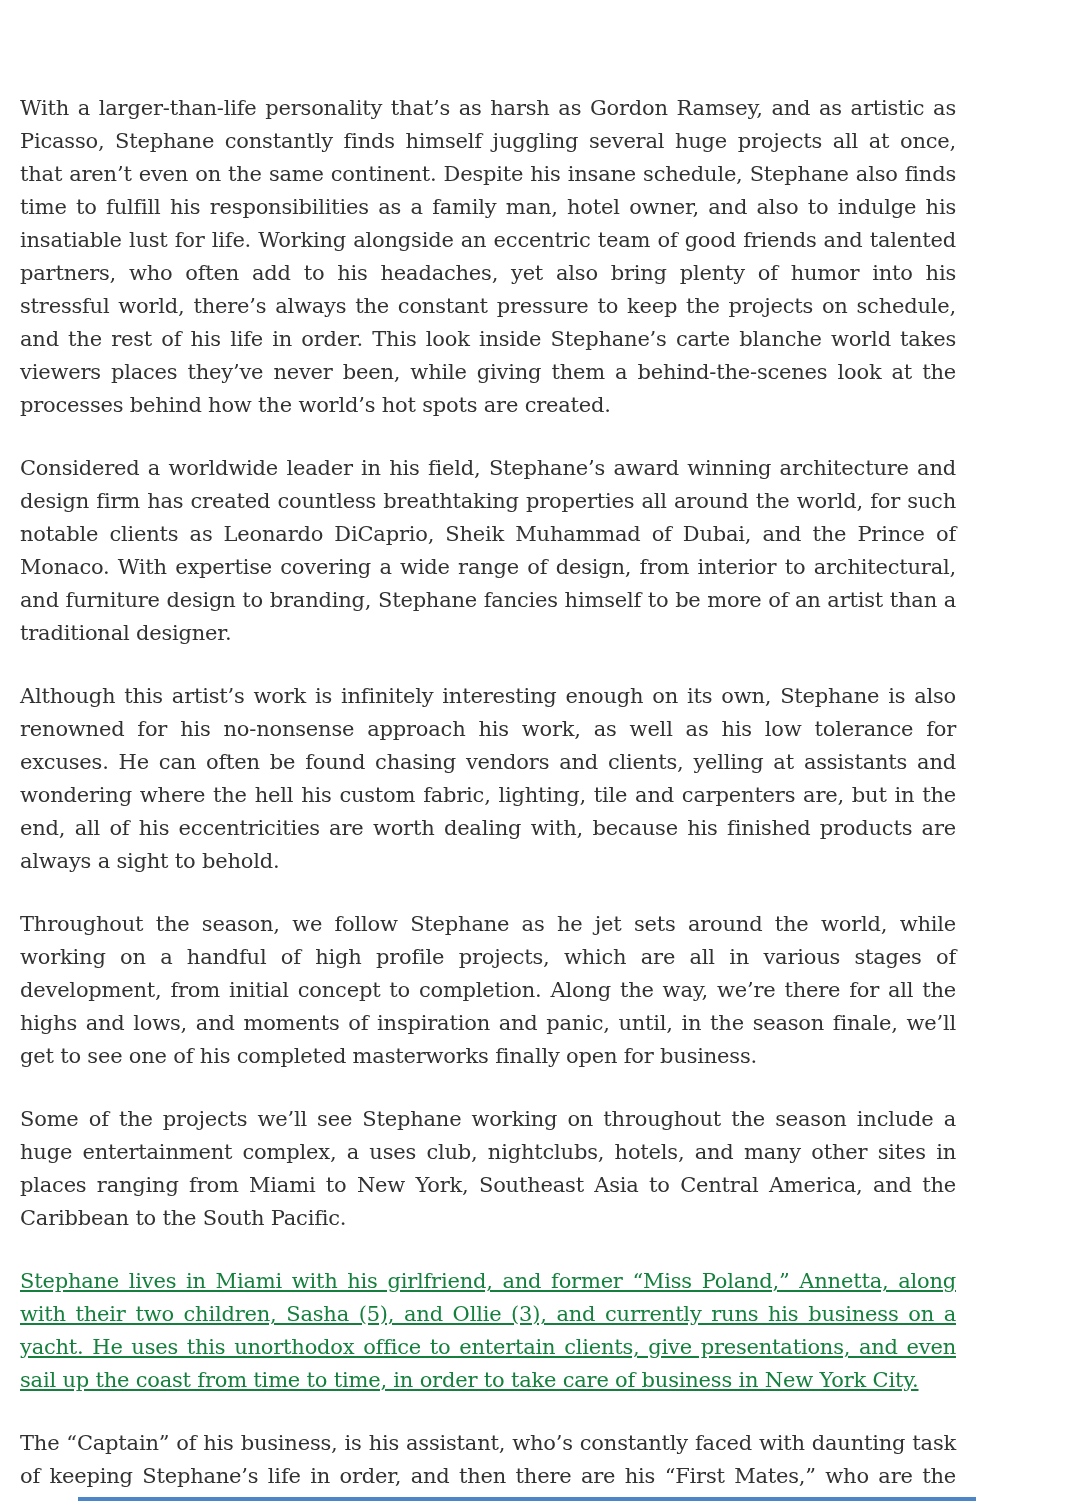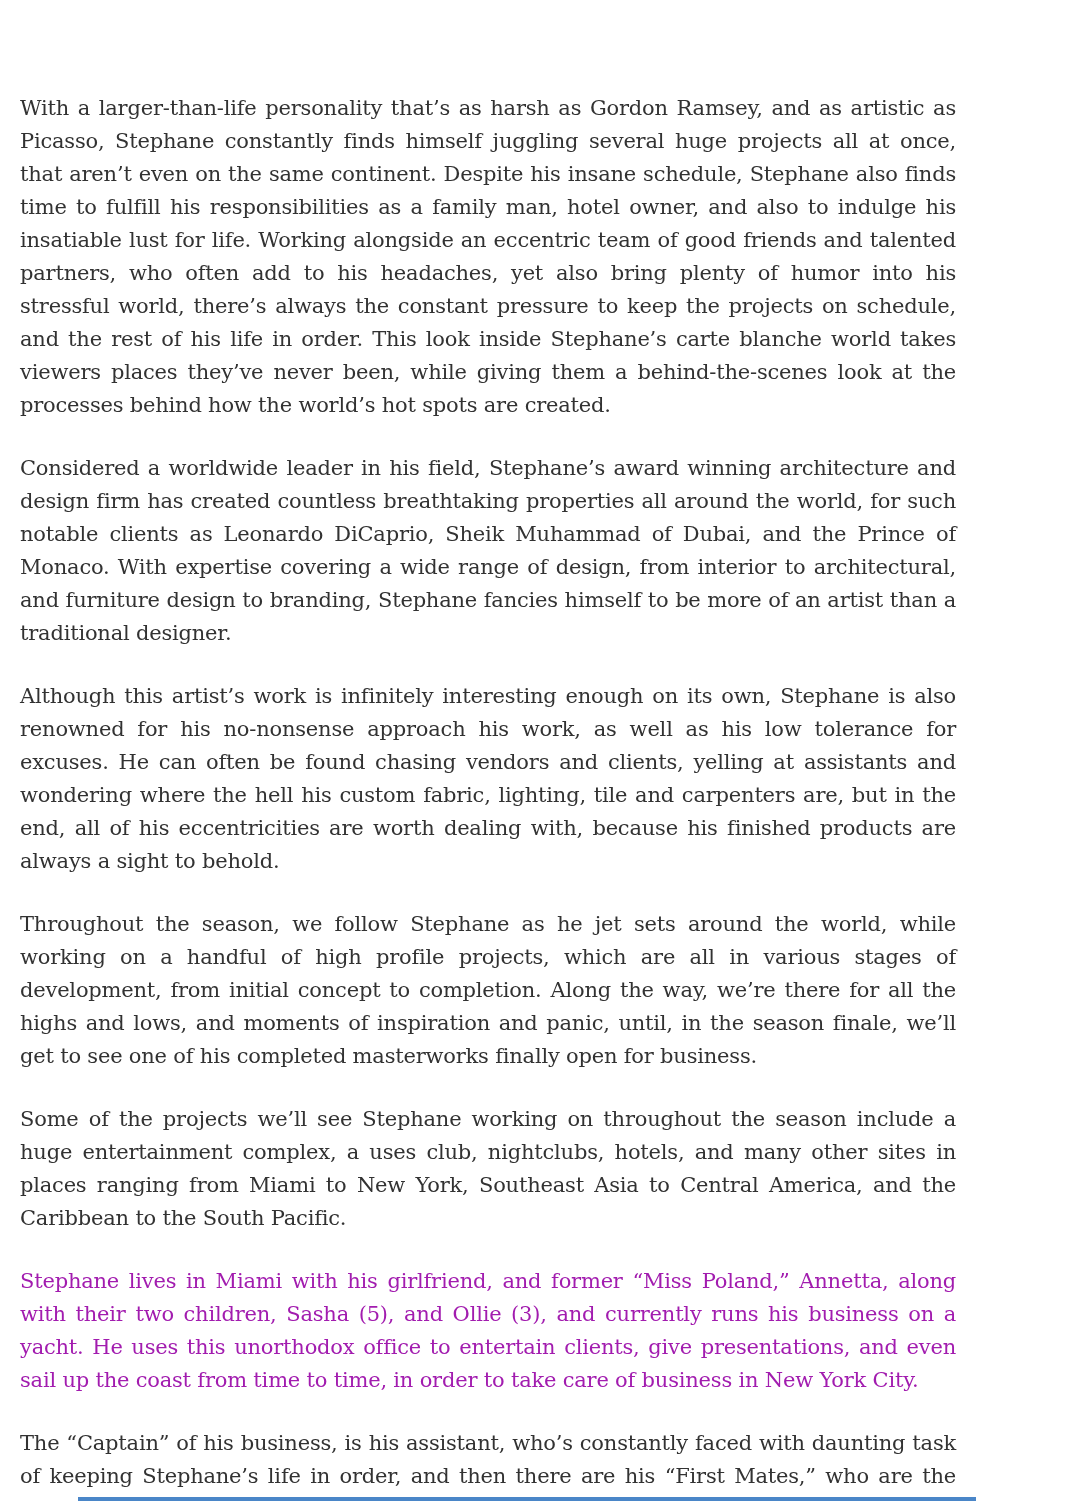--- a/index.html
+++ b/index.html
@@ -40,16 +40,16 @@
 </style>
 </head>
 <body style="background: rgb(255, 255, 255);">
 
 <div class="page">
   <p style="color: rgb(50, 50, 50);">With a larger-than-life personality that’s as harsh as Gordon Ramsey, and as artistic as Picasso, Stephane constantly finds himself juggling several huge projects all at once, that aren’t even on the same continent. Despite his insane schedule, Stephane also finds time to fulfill his responsibilities as a family man, hotel owner, and also to indulge his insatiable lust for life. Working alongside an eccentric team of good friends and talented partners, who often add to his headaches, yet also bring plenty of humor into his stressful world, there’s always the constant pressure to keep the projects on schedule, and the rest of his life in order. This look inside Stephane’s carte blanche world takes viewers places they’ve never been, while giving them a behind-the-scenes look at the processes behind how the world’s hot spots are created.</p>
   <p style="color: rgb(50, 50, 50);">Considered a worldwide leader in his field, Stephane’s award winning architecture and design firm has created countless breathtaking properties all around the world, for such notable clients as Leonardo DiCaprio, Sheik Muhammad of Dubai, and the Prince of Monaco. With expertise covering a wide range of design, from interior to architectural, and furniture design to branding, Stephane fancies himself to be more of an artist than a traditional designer.</p>
   <p style="color: rgb(50, 50, 50);">Although this artist’s work is infinitely interesting enough on its own, Stephane is also renowned for his no-nonsense approach his work, as well as his low tolerance for excuses. He can often be found chasing vendors and clients, yelling at assistants and wondering where the hell his custom fabric, lighting, tile and carpenters are, but in the end, all of his eccentricities are worth dealing with, because his finished products are always a sight to behold.</p>
   <p style="color: rgb(50, 50, 50);">Throughout the season, we follow Stephane as he jet sets around the world, while working on a handful of high profile projects, which are all in various stages of development, from initial concept to completion. Along the way, we’re there for all the highs and lows, and moments of inspiration and panic, until, in the season finale, we’ll get to see one of his completed masterworks finally open for business.</p>
   <p style="color: rgb(50, 50, 50);">Some of the projects we’ll see Stephane working on throughout the season include a huge entertainment complex, a uses club, nightclubs, hotels, and many other sites in places ranging from Miami to New York, Southeast Asia to Central America, and the Caribbean to the South Pacific.</p>
-  <p style="color: #a21caf;">Stephane lives in Miami with his girlfriend, and former “Miss Poland,” Annetta, along with their two children, Sasha (5), and Ollie (3), and currently runs his business on a yacht. He uses this unorthodox office to entertain clients, give presentations, and even sail up the coast from time to time, in order to take care of business in New York City.</p>
+  <p style="color: #15803d; text-decoration: underline;">Stephane lives in Miami with his girlfriend, and former “Miss Poland,” Annetta, along with their two children, Sasha (5), and Ollie (3), and currently runs his business on a yacht. He uses this unorthodox office to entertain clients, give presentations, and even sail up the coast from time to time, in order to take care of business in New York City.</p>
   <p style="color: rgb(50, 50, 50);">The “Captain” of his business, is his assistant, who’s constantly faced with daunting task of keeping Stephane’s life in order, and then there are his “First Mates,” who are the ones he relies on to bring his visions to life. This includes Carlos, the quirky engineer, and Chris, his marketing guy, who’s responsible for dealing directly with their clients. Although they’re two of his best</p>
   <div class="accent-line" style="background: rgb(74, 134, 200);"></div>
 </div>
 
 </body></html>

